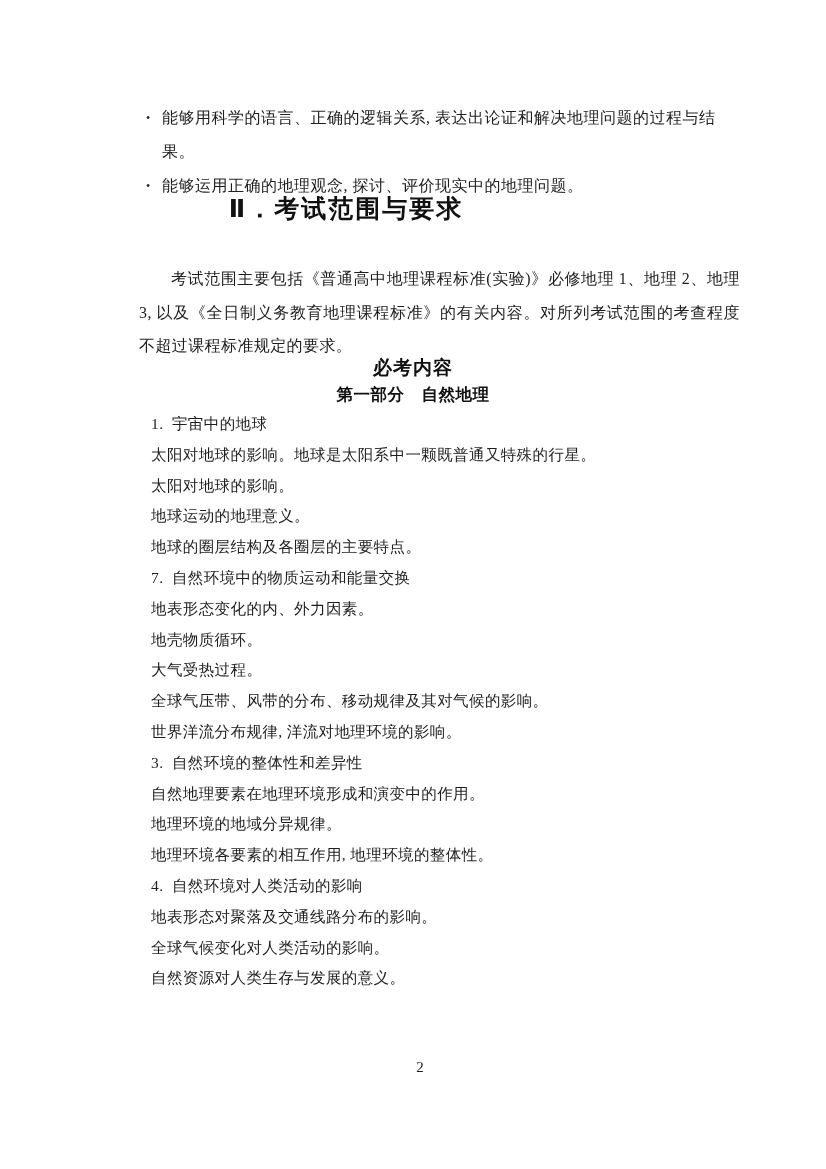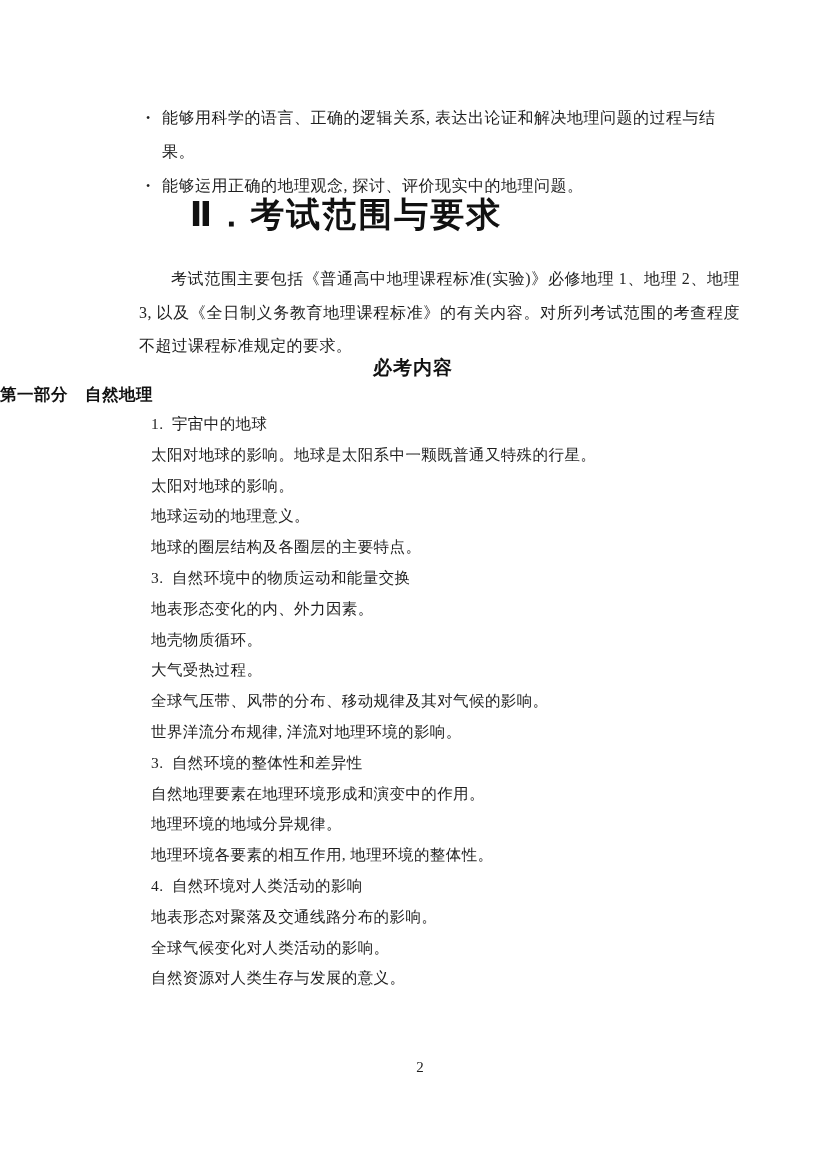--- a/index.html
+++ b/index.html
@@ -40,21 +40,21 @@
 
   
   .main-heading {
     position: absolute;
     top: 192px;
     left: 0;
     width: 692px;
     text-align: center;
     font-family: "Liberation Sans", "DejaVu Sans", sans-serif;
     font-weight: bold;
-    font-size: 34px;
+    font-size: 25px;
     letter-spacing: 2px;
     color: #111;
   }
 
   
   .intro {
     position: absolute;
     top: 262px;
     left: 113px;
     width: 601px;
@@ -77,20 +77,21 @@
     font-weight: bold;
     font-size: 19px;
     letter-spacing: 1px;
     color: #111;
   }
   .subtitle-2 {
     position: absolute;
     top: 384px;
     left: 0;
     width: 826px;
+    text-align: center;
     font-family: "Liberation Sans", "DejaVu Sans", sans-serif;
     font-weight: bold;
     font-size: 16.5px;
     letter-spacing: 0.5px;
     color: #111;
   }
 
   
   .content-list {
     position: absolute;
@@ -139,21 +140,21 @@
 
   <div class="subtitle-1">必考内容</div>
   <div class="subtitle-2">第一部分　自然地理</div>
 
   <div class="content-list">
     <div class="content-line">1.  宇宙中的地球</div>
     <div class="content-line">太阳对地球的影响。地球是太阳系中一颗既普通又特殊的行星。</div>
     <div class="content-line">太阳对地球的影响。</div>
     <div class="content-line">地球运动的地理意义。</div>
     <div class="content-line">地球的圈层结构及各圈层的主要特点。</div>
-    <div class="content-line">3.  自然环境中的物质运动和能量交换</div>
+    <div class="content-line">7.  自然环境中的物质运动和能量交换</div>
     <div class="content-line">地表形态变化的内、外力因素。</div>
     <div class="content-line">地壳物质循环。</div>
     <div class="content-line">大气受热过程。</div>
     <div class="content-line">全球气压带、风带的分布、移动规律及其对气候的影响。</div>
     <div class="content-line">世界洋流分布规律, 洋流对地理环境的影响。</div>
     <div class="content-line">3.  自然环境的整体性和差异性</div>
     <div class="content-line">自然地理要素在地理环境形成和演变中的作用。</div>
     <div class="content-line">地理环境的地域分异规律。</div>
     <div class="content-line">地理环境各要素的相互作用, 地理环境的整体性。</div>
     <div class="content-line">4.  自然环境对人类活动的影响</div>

